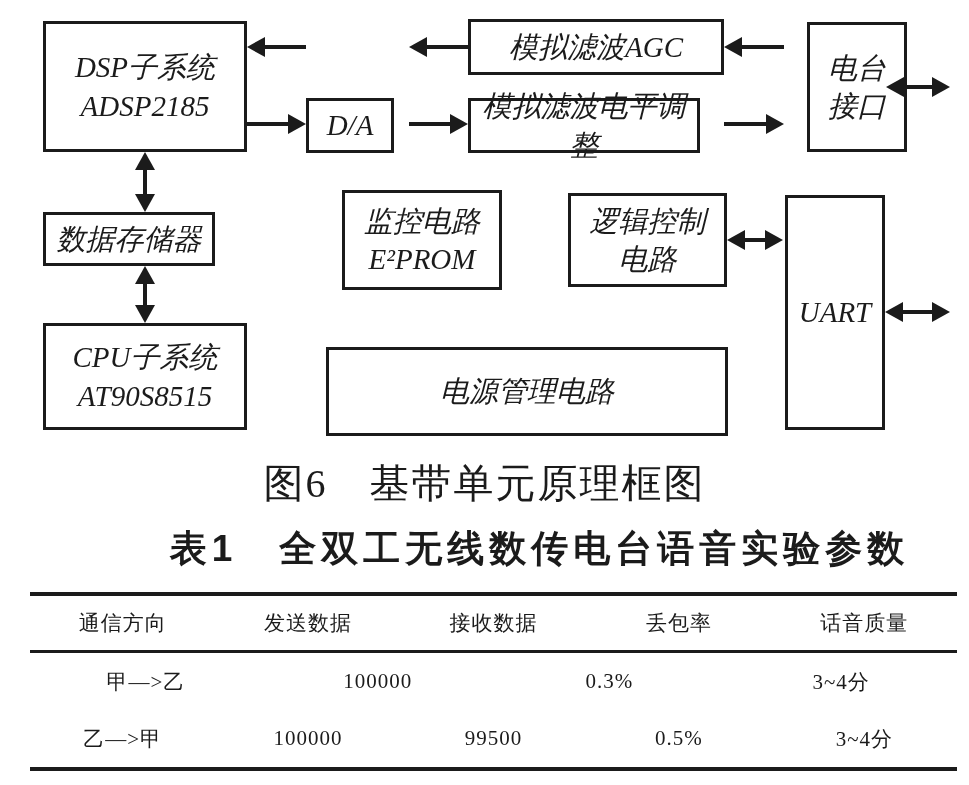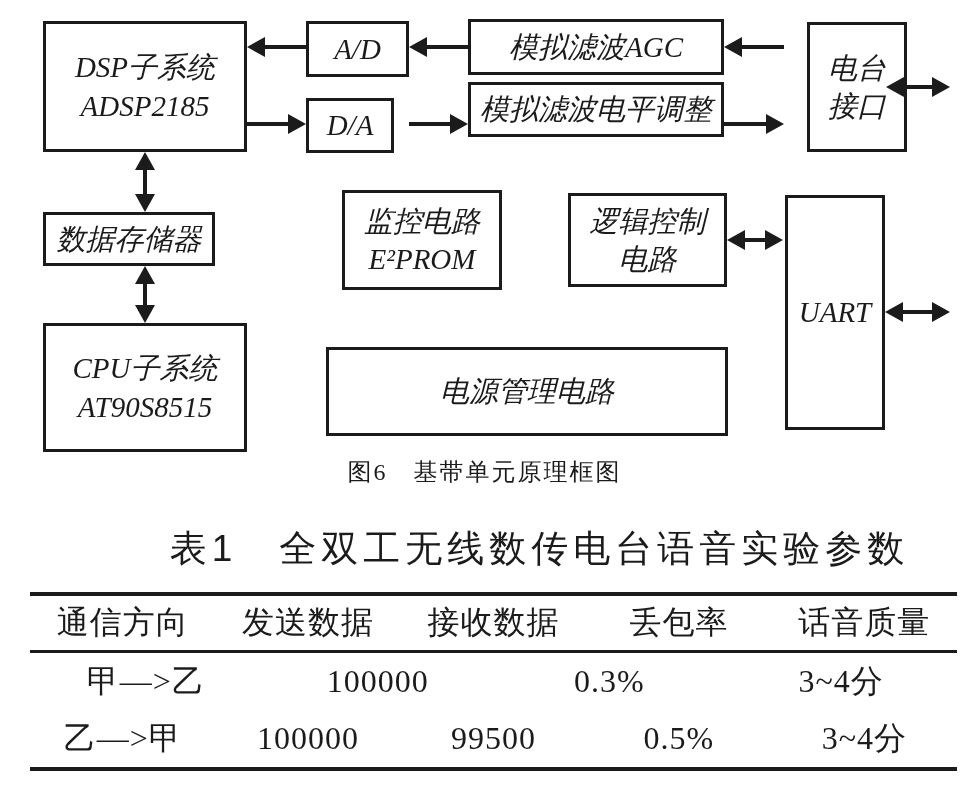--- a/index.html
+++ b/index.html
@@ -30,67 +30,66 @@
   .vline { position: absolute; width: 4px;  background: var(--ink, #1b1b1b); }
   .tri   { position: absolute; width: 0; height: 0; }
   .tri-l { border-top: 10px solid transparent; border-bottom: 10px solid transparent; border-right: 18px solid var(--ink, #1b1b1b); }
   .tri-r { border-top: 10px solid transparent; border-bottom: 10px solid transparent; border-left: 18px solid var(--ink, #1b1b1b); }
   .tri-u { border-left: 10px solid transparent; border-right: 10px solid transparent; border-bottom: 18px solid var(--ink, #1b1b1b); }
   .tri-d { border-left: 10px solid transparent; border-right: 10px solid transparent; border-top: 18px solid var(--ink, #1b1b1b); }
 
   .fig-caption {
     position: absolute; top: 456px; left: 0; width: 100%;
     text-align: center;
-    font-size: 24px; letter-spacing: 2px;
+    font-size: 40px; letter-spacing: 2px;
   }
 
   
   .table-title {
     position: absolute; top: 524px; left: 0; width: 100%;
     box-sizing: border-box; padding-left: 110px;
     text-align: center;
     font-family: "Liberation Sans", "DejaVu Sans", sans-serif;
-    font-weight: normal;
+    font-weight: bold;
     font-size: 37px; letter-spacing: 5px;
   }
   .exp-table { position: absolute; left: 30px; top: 592px; width: 927px; }
   .rule-thick { height: 4px; background: var(--ink, #1b1b1b); }
   .rule-thin  { height: 3px; background: var(--ink, #1b1b1b); }
   .trow { display: flex; align-items: center; }
   .trow-header { height: 54px; }
   .trow-body   { height: 57px; }
   .tcell {
     flex: 1 1 20%;
     text-align: center;
-    font-size: 32px;
+    font-size: 21px;
     letter-spacing: 1px;
   }
 </style>
 </head>
 <body>
 
 <div class="page">
 
   <div class="diagram">
 
     <div class="box" style="left:43px;top:21px;width:204px;height:131px">DSP子系统
 ADSP2185</div>
-    <div class="box" style="left:306px;top:21px;width:103px;height:56px">A/D</div>
     <div class="box" style="left:468px;top:19px;width:256px;height:56px">模拟滤波AGC</div>
     <div class="box" style="left:807px;top:22px;width:100px;height:130px">电台
 接口</div>
     <div class="box" style="left:306px;top:98px;width:88px;height:55px">D/A</div>
-    <div class="box" style="left:468px;top:82px;width:256px;height:55px">模拟滤波电平调整</div>
+    <div class="box" style="left:468px;top:98px;width:232px;height:55px">模拟滤波电平调整</div>
     <div class="box" style="left:43px;top:212px;width:172px;height:54px">数据存储器</div>
     <div class="box" style="left:342px;top:190px;width:160px;height:100px">监控电路
 E²PROM</div>
     <div class="box" style="left:568px;top:193px;width:159px;height:94px">逻辑控制
 电路</div>
     <div class="box" style="left:785px;top:195px;width:100px;height:235px">UART</div>
-    <div class="box" style="left:43px;top:323px;width:204px;height:129px">CPU子系统
+    <div class="box" style="left:43px;top:323px;width:204px;height:107px">CPU子系统
 AT90S8515</div>
     <div class="box" style="left:326px;top:347px;width:402px;height:89px">电源管理电路</div>
 
     <div class="tri tri-l" style="left:724px;top:37px"></div>
     <div class="hline" style="left:740px;top:45px;width:44px"></div>
 
     <div class="tri tri-l" style="left:409px;top:37px"></div>
     <div class="hline" style="left:425px;top:45px;width:43px"></div>
 
     <div class="tri tri-l" style="left:247px;top:37px"></div>

